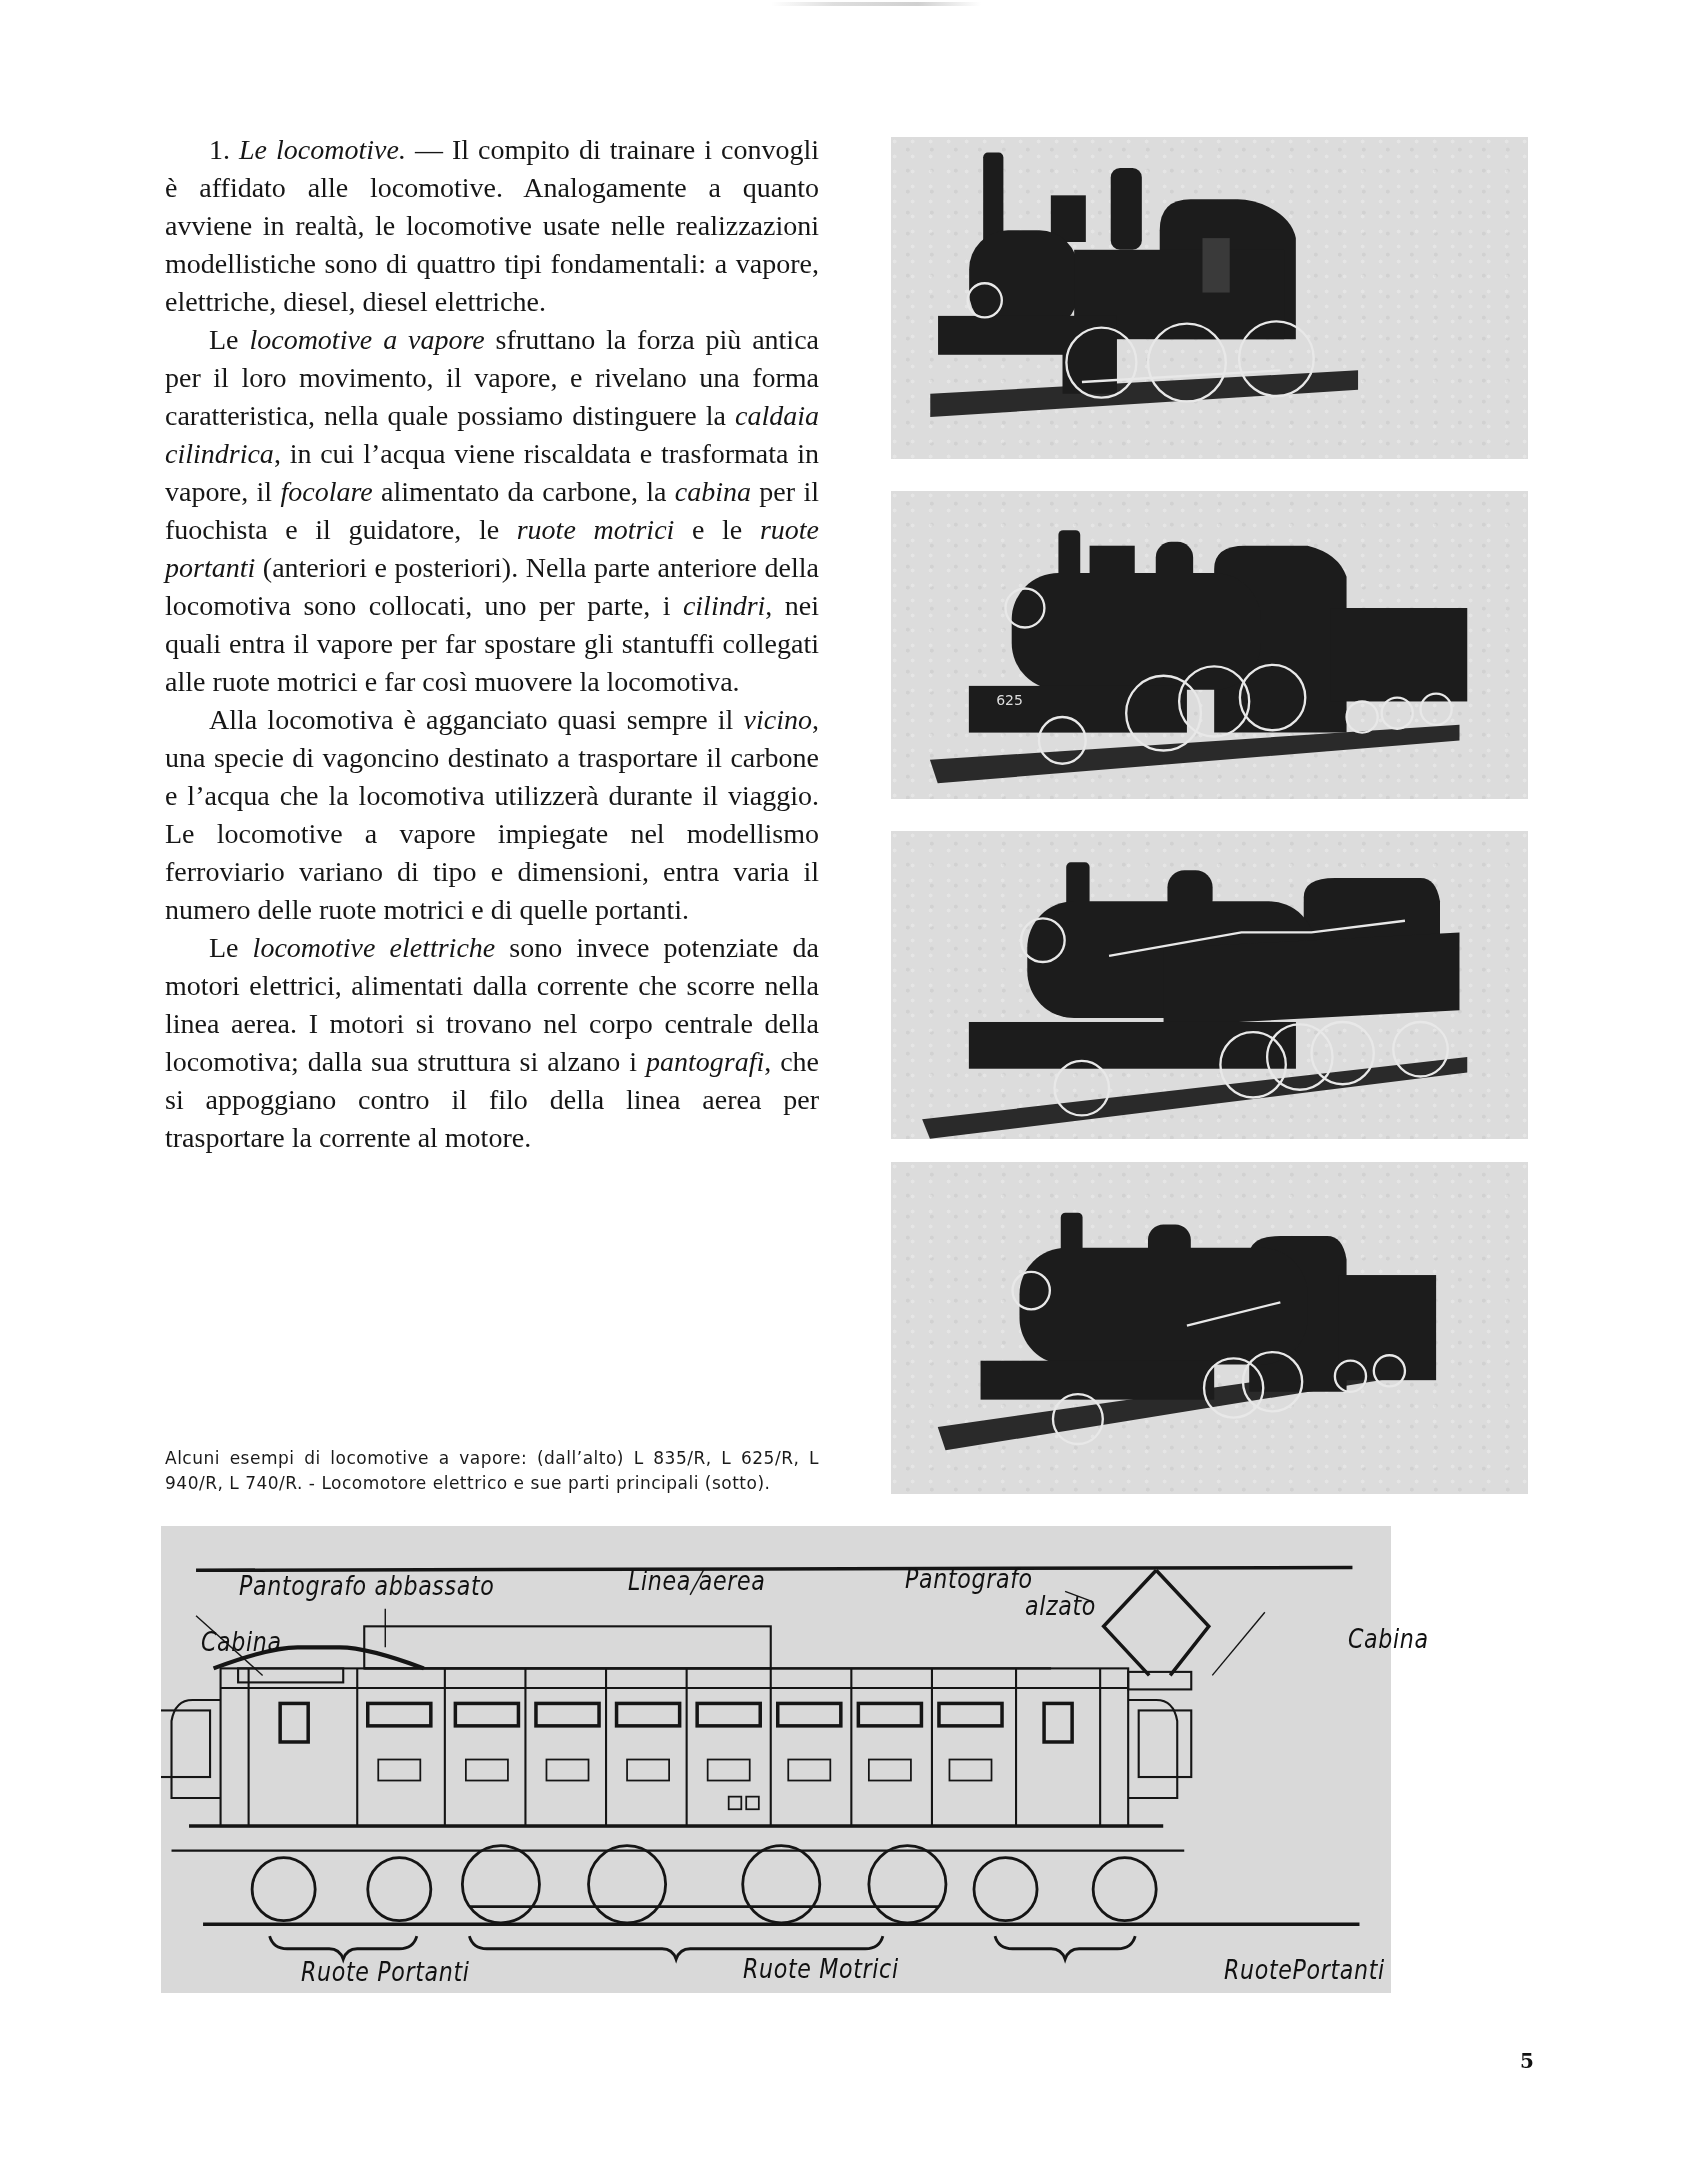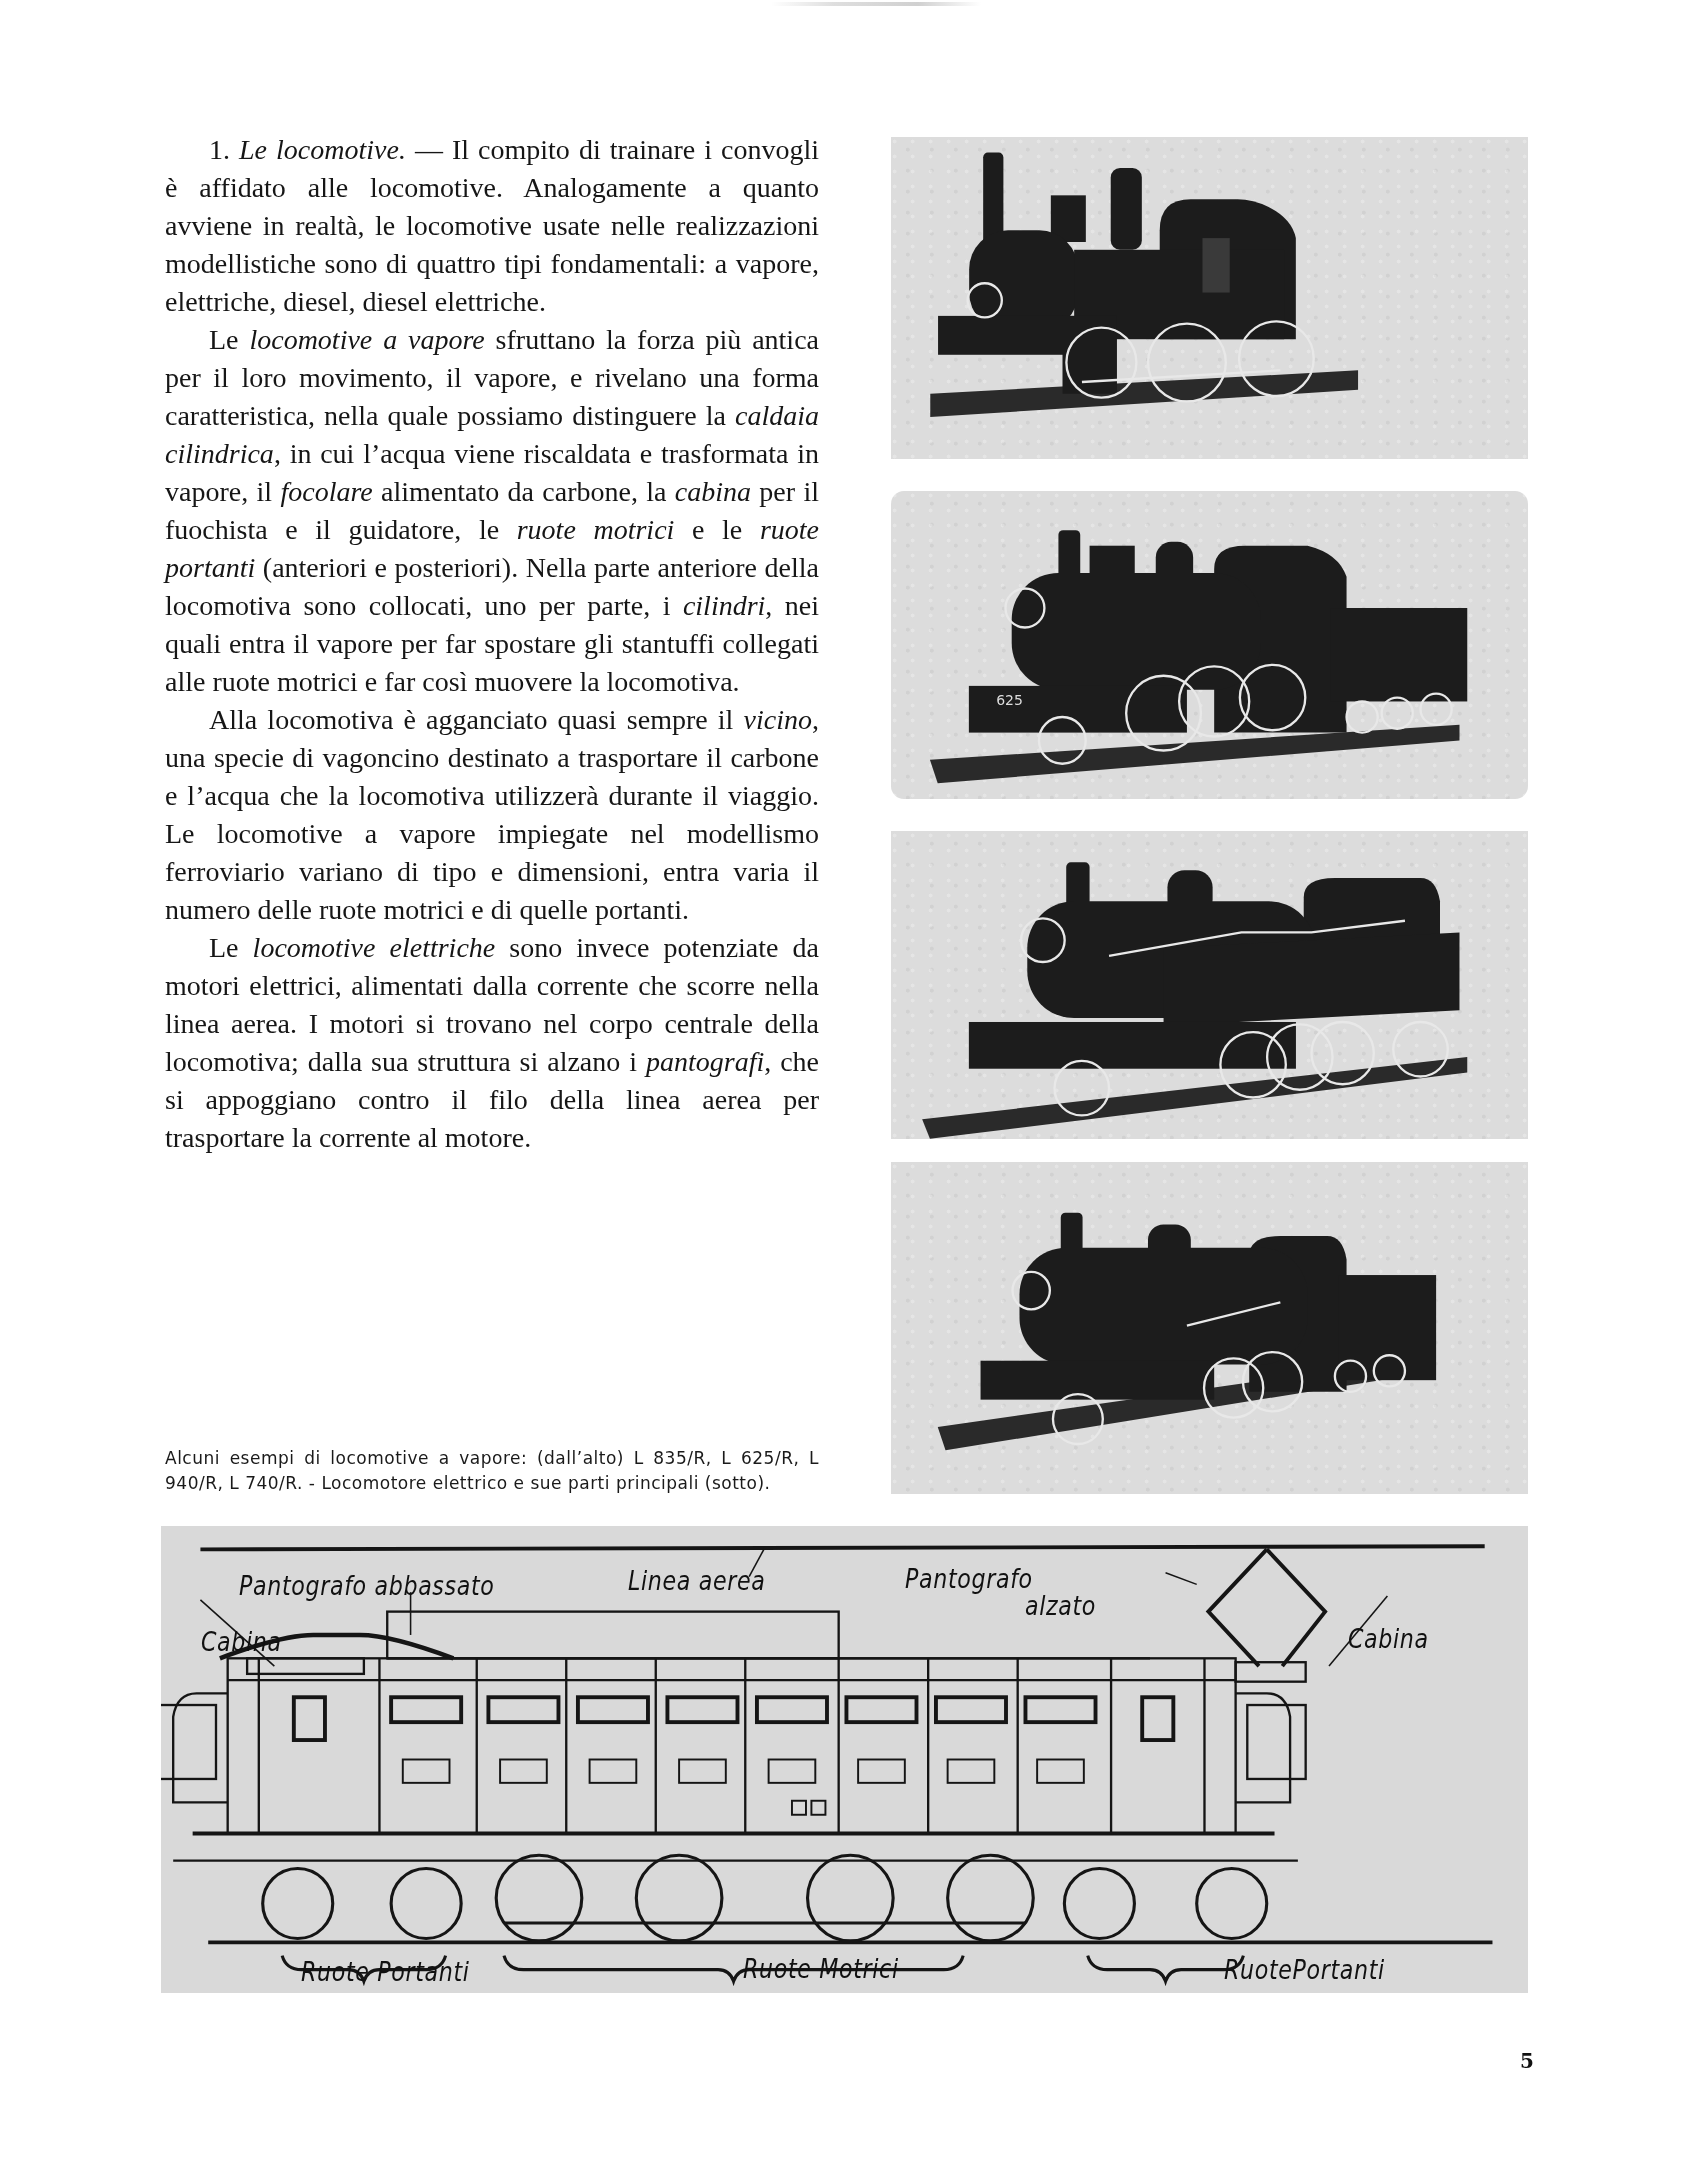--- a/index.html
+++ b/index.html
@@ -27,21 +27,21 @@
     position: absolute; left: 891px; width: 637px;
     background: #dcdcdc;
     background-image:
       radial-gradient(circle at 20% 30%, rgba(255,255,255,0.25) 0 1.6px, transparent 2.3px),
       radial-gradient(circle at 70% 60%, rgba(0,0,0,0.05) 0 1.6px, transparent 2.3px);
     background-size: 18px 15px, 24px 21px;
   }
   .photo svg { position: absolute; left: 0; top: 0; width: 100%; height: 100%; }
 
   #diagram {
-    position: absolute; left: 161px; top: 1526px; width: 1367px; height: 467px;
+    position: absolute; left: 161px; top: 1526px; width: 1230px; height: 467px;
     background: #d9d9d9;
   }
   #diagram svg { position: absolute; left: 0; top: 0; width: 100%; height: 100%; }
   .dlabel {
     position: absolute; font-family: "DejaVu Sans", "Liberation Sans", sans-serif;
     font-style: oblique; font-size: 27px; color: #111; white-space: nowrap;
     transform: scaleX(0.82); transform-origin: left top; letter-spacing: 0.8px;
   }
 
   #page-number {
@@ -89,21 +89,21 @@
       <circle cx="270" cy="290" r="45"></circle>
       <circle cx="380" cy="290" r="50"></circle>
       <circle cx="495" cy="285" r="48"></circle>
       <circle cx="120" cy="210" r="22"></circle>
       <line x1="245" y1="315" x2="500" y2="300"></line>
     </g>
     <rect x="400" y="130" width="35" height="70" fill="#3a3a3a"></rect>
   </svg>
 </div>
 
-<div class="photo" style="top:491px;height:308px;border-radius:13px;">
+<div class="photo" style="top:491px;height:308px;">
   <svg viewBox="0 0 818 395">
     <polygon points="50,345 730,300 730,320 60,375" fill="#2a2a2a"></polygon>
     <g fill="#1c1c1c">
       <rect x="215" y="50" width="28" height="70" rx="6"></rect>
       <rect x="255" y="70" width="58" height="55"></rect>
       <rect x="340" y="65" width="48" height="70" rx="20"></rect>
       <path d="M415,100 q0,-30 40,-30 h80 q40,10 50,40 v200 h-170 z"></path>
       <rect x="155" y="105" width="320" height="150" rx="60"></rect>
       <rect x="565" y="150" width="175" height="120"></rect>
       <rect x="100" y="250" width="280" height="60"></rect>

